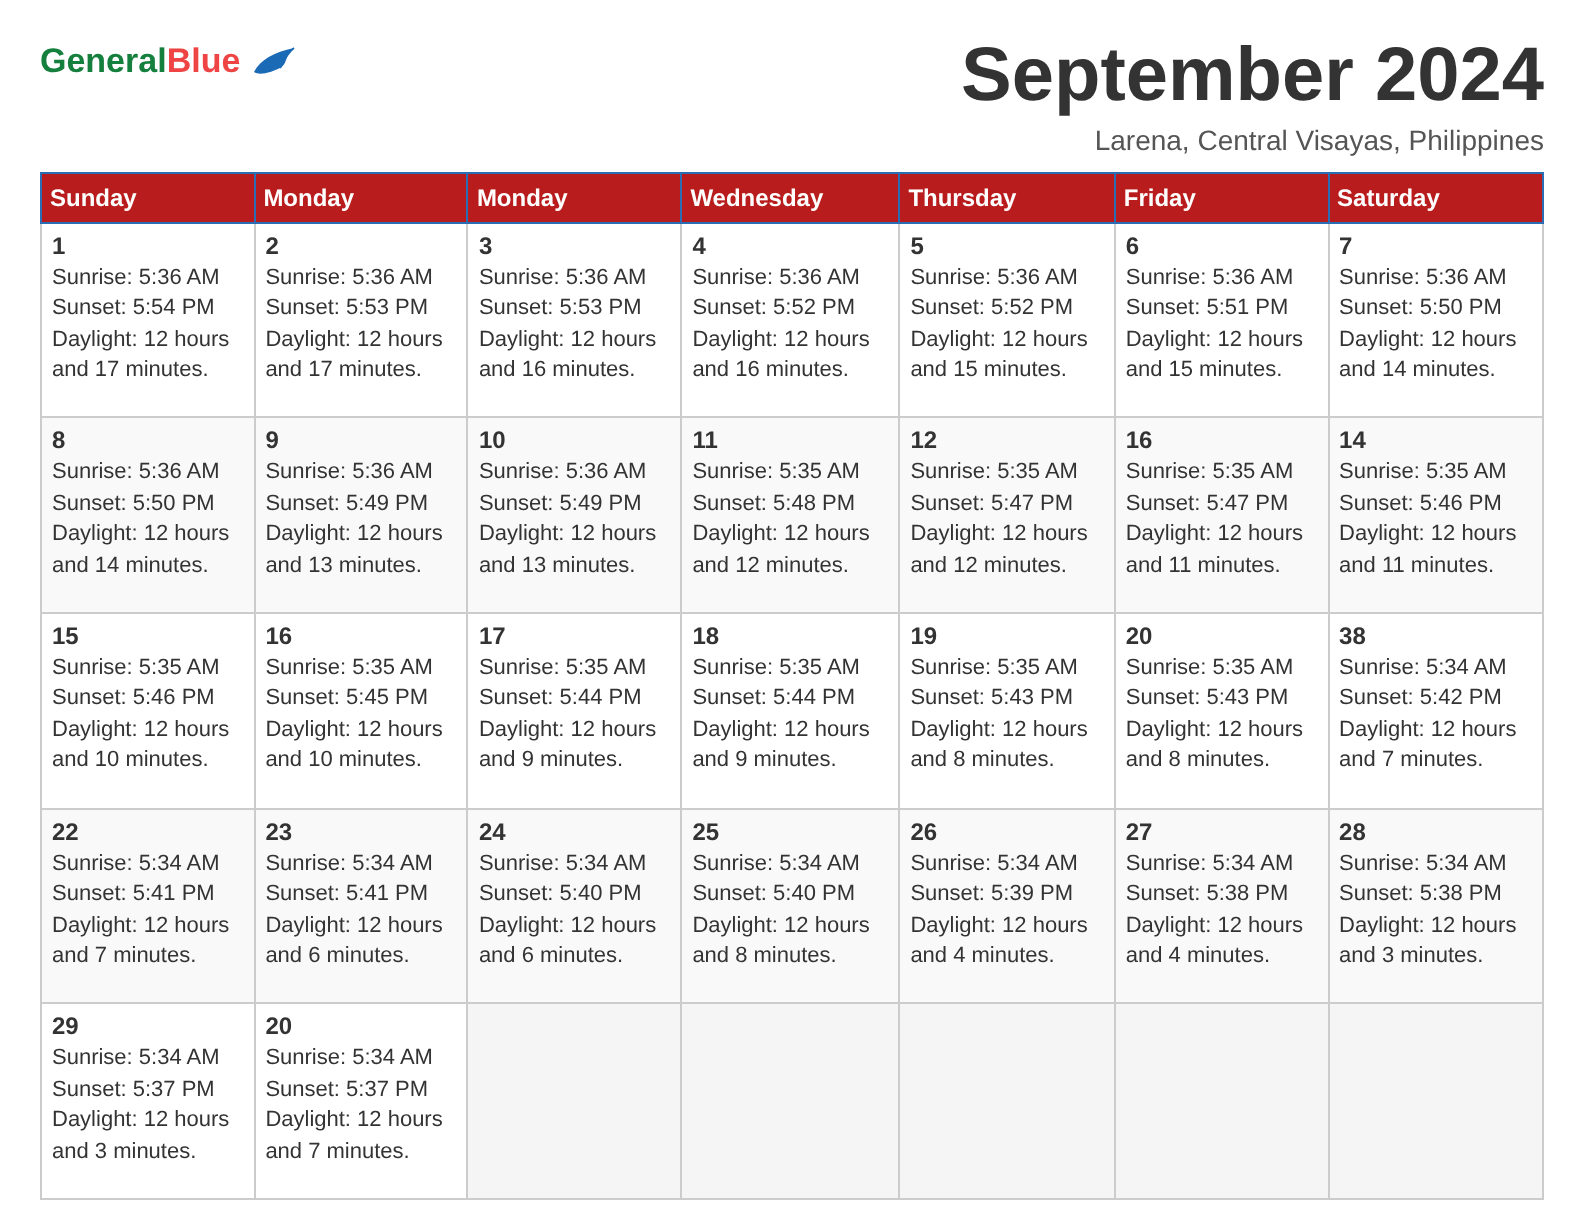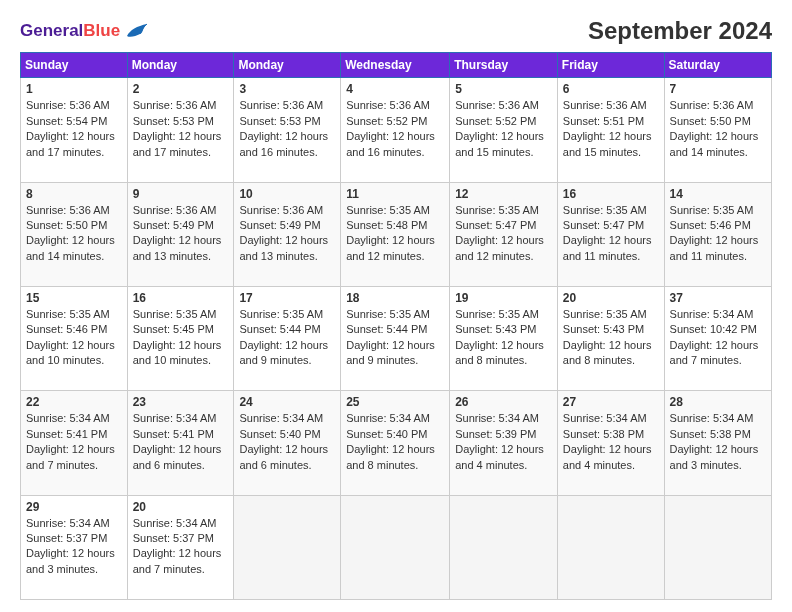--- a/index.html
+++ b/index.html
@@ -34,39 +34,39 @@
       gap: 2px;
     }
     .logo-bird-svg {
       width: 30px;
       height: 24px;
     }
     .title-block {
       text-align: right;
     }
     .main-title {
-      font-size: 24px;
+      font-size: 38px;
       font-weight: bold;
       color: #333;
       line-height: 1.1;
     }
     .subtitle {
       font-size: 14px;
       color: #555;
       margin-top: 2px;
     }
     .calendar {
       flex: 1;
       border: 1px solid #ccc;
       border-collapse: collapse;
       width: 100%;
       font-size: 9.5px;
     }
     .calendar th {
-      background: #6d28d9;
+      background: #b91c1c;
       color: #fff;
       padding: 5px 4px;
       font-size: 12px;
       font-weight: bold;
       border: 1px solid #2a6db5;
       text-align: left;
     }
     .calendar td {
       border: 1px solid #ccc;
       vertical-align: top;
@@ -100,31 +100,32 @@
   </style>
 </head>
 <body>
 
 <div class="page">
   <div class="header">
     <div class="logo">
       <div class="logo-wrapper">
         <div>
           <div style="font-size:17px;font-weight:bold;line-height:1;color:#333;">
-            <span style="color:#4c1d95;">General</span><span style="color:#ef4444;">Blue</span>
+            <span style="color:#15803d;">General</span><span style="color:#ef4444;">Blue</span>
           </div>
         </div>
         <svg class="logo-bird-svg" viewBox="0 0 30 24" fill="none">
           <path d="M5 18 C8 12, 15 8, 25 6 C20 10, 22 14, 18 16 C14 18, 8 20, 5 18Z" fill="#1a6ab5"></path>
           <path d="M25 6 C22 8, 20 12, 18 16" stroke="#1a6ab5" stroke-width="1" fill="none"></path>
         </svg>
       </div>
     </div>
     <div class="title-block">
       <div class="main-title">September 2024</div>
+      <div class="subtitle">Larena, Central Visayas, Philippines</div>
     </div>
   </div>
 
   <table class="calendar">
     <thead>
       <tr>
         <th>Sunday</th>
         <th>Monday</th>
         <th>Monday</th>
         <th>Wednesday</th>
@@ -296,24 +297,24 @@
         </td>
         <td>
           <span class="day-num">20</span>
           <span class="day-detail">
             <span>Sunrise: 5:35 AM</span><br>
             <span>Sunset: 5:43 PM</span><br>
             <span>Daylight: 12 hours and 8 minutes.</span>
           </span>
         </td>
         <td>
-          <span class="day-num">37</span>
-          <span class="day-detail">
-            <span>Sunrise: 5:34 AM</span><br>
-            <span>Sunset: 10:42 PM</span><br>
+          <span class="day-num">38</span>
+          <span class="day-detail">
+            <span>Sunrise: 5:34 AM</span><br>
+            <span>Sunset: 5:42 PM</span><br>
             <span>Daylight: 12 hours and 7 minutes.</span>
           </span>
         </td>
       </tr>
 
       <tr>
         <td>
           <span class="day-num">22</span>
           <span class="day-detail">
             <span>Sunrise: 5:34 AM</span><br>

